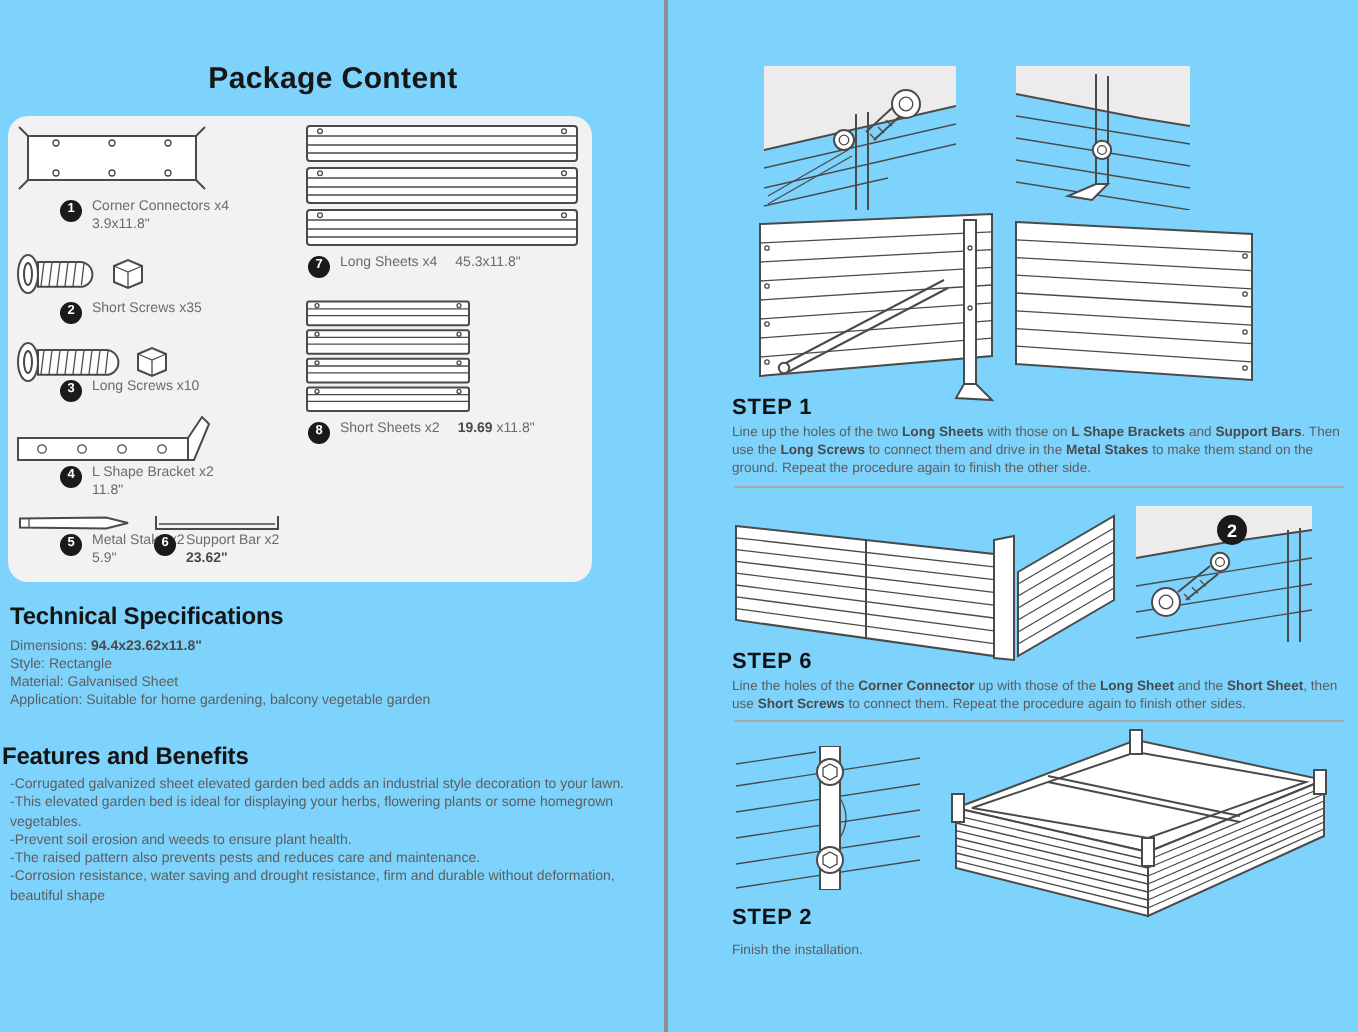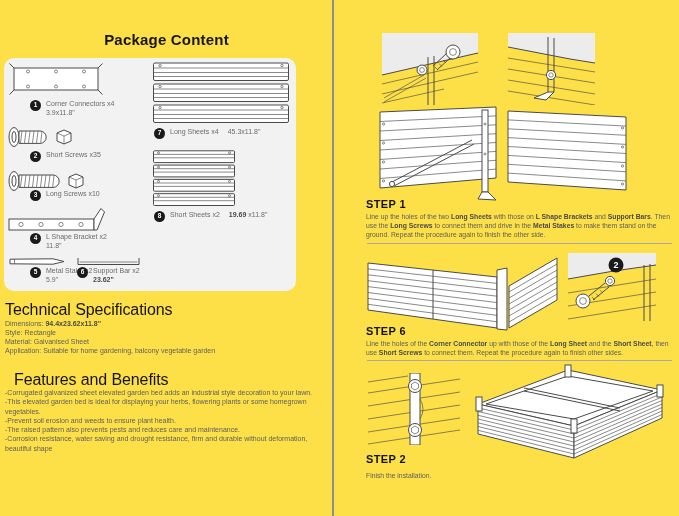--- a/index.html
+++ b/index.html
@@ -1,30 +1,30 @@
 <!DOCTYPE html>
 <html><head>
 <meta charset="utf-8">
 <style>
   html,body{margin:0;padding:0;background:#fff;}
-  .page{position:relative;width:679px;height:516px;background:#fde047;overflow:hidden;
+  .page{position:relative;width:679px;height:516px;background:#7dd3fc;overflow:hidden;
         font-family:"Liberation Sans",sans-serif;color:#444;}
   .title{position:absolute;left:0;top:31px;width:333px;text-align:center;
          font-size:15px;font-weight:700;color:#161616;letter-spacing:.2px;}
   .panel{position:absolute;left:4px;top:58px;width:292px;height:233px;
          background:#f2f2f2;border-radius:10px;}
   .ilabel{position:absolute;display:flex;gap:5px;align-items:flex-start;
           font-size:7px;line-height:1.25;color:#6b6b6b;}
   .ilabel .itext{display:flex;flex-direction:column;}
   .ilabel.row .itext{flex-direction:row;align-items:center;gap:9px;}
   .badge{width:11px;height:11px;border-radius:50%;background:#1a1a1a;color:#fff;
          font-size:6.5px;font-weight:700;display:flex;align-items:center;
          justify-content:center;flex:none;}
   .dim .b,.b{font-weight:700;color:#4a4a4a;}
-  .h2{position:absolute;font-size:16px;font-weight:400;color:#141414;letter-spacing:-.1px;}
+  .h2{position:absolute;font-size:12px;font-weight:700;color:#141414;letter-spacing:-.1px;}
   .body7{position:absolute;font-size:7px;line-height:9px;color:#5e5e5e;}
   .step-h{position:absolute;font-size:11px;font-weight:700;color:#111;letter-spacing:.4px;}
   .step-b{position:absolute;font-size:6.8px;line-height:9px;color:#5d5d5d;}
   .divider-v{position:absolute;left:332px;top:0;width:2px;height:516px;background:#8f8f8f;}
   .hr{position:absolute;height:1px;background:#a8a8a8;}
   
   .art{position:absolute;}
   .art line,.art path,.art polyline{stroke:#4a4a4a;fill:none;stroke-width:1;}
   .art polygon,.art rect,.art circle,.art ellipse{stroke:#4a4a4a;fill:#fff;stroke-width:1;}
   .art .thin{stroke-width:.65;}
@@ -190,21 +190,21 @@
   </div>
 
   <div class="h2" style="left:5px;top:301px">Technical Specifications</div>
   <div class="body7" style="left:5px;top:319px;width:320px">
     <div><span>Dimensions: </span><span class="b">94.4x23.62x11.8"</span></div>
     <div><span>Style: Rectangle</span></div>
     <div><span>Material: Galvanised Sheet</span></div>
     <div><span>Application: Suitable for home gardening, balcony vegetable garden</span></div>
   </div>
 
-  <div class="h2" style="left:14px;top:371px">Features and Benefits</div>
+  <div class="h2" style="left:1px;top:371px">Features and Benefits</div>
   <div class="body7" style="left:5px;top:388px;width:326px;line-height:9.3px">
     <div>-Corrugated galvanized sheet elevated garden bed adds an industrial style decoration to your lawn.</div>
     <div>-This elevated garden bed is ideal for displaying your herbs, flowering plants or some homegrown vegetables.</div>
     <div>-Prevent soil erosion and weeds to ensure plant health.</div>
     <div>-The raised pattern also prevents pests and reduces care and maintenance.</div>
     <div>-Corrosion resistance, water saving and drought resistance, firm and durable without deformation, beautiful shape</div>
   </div>
 
   <div class="divider-v"></div>
 

